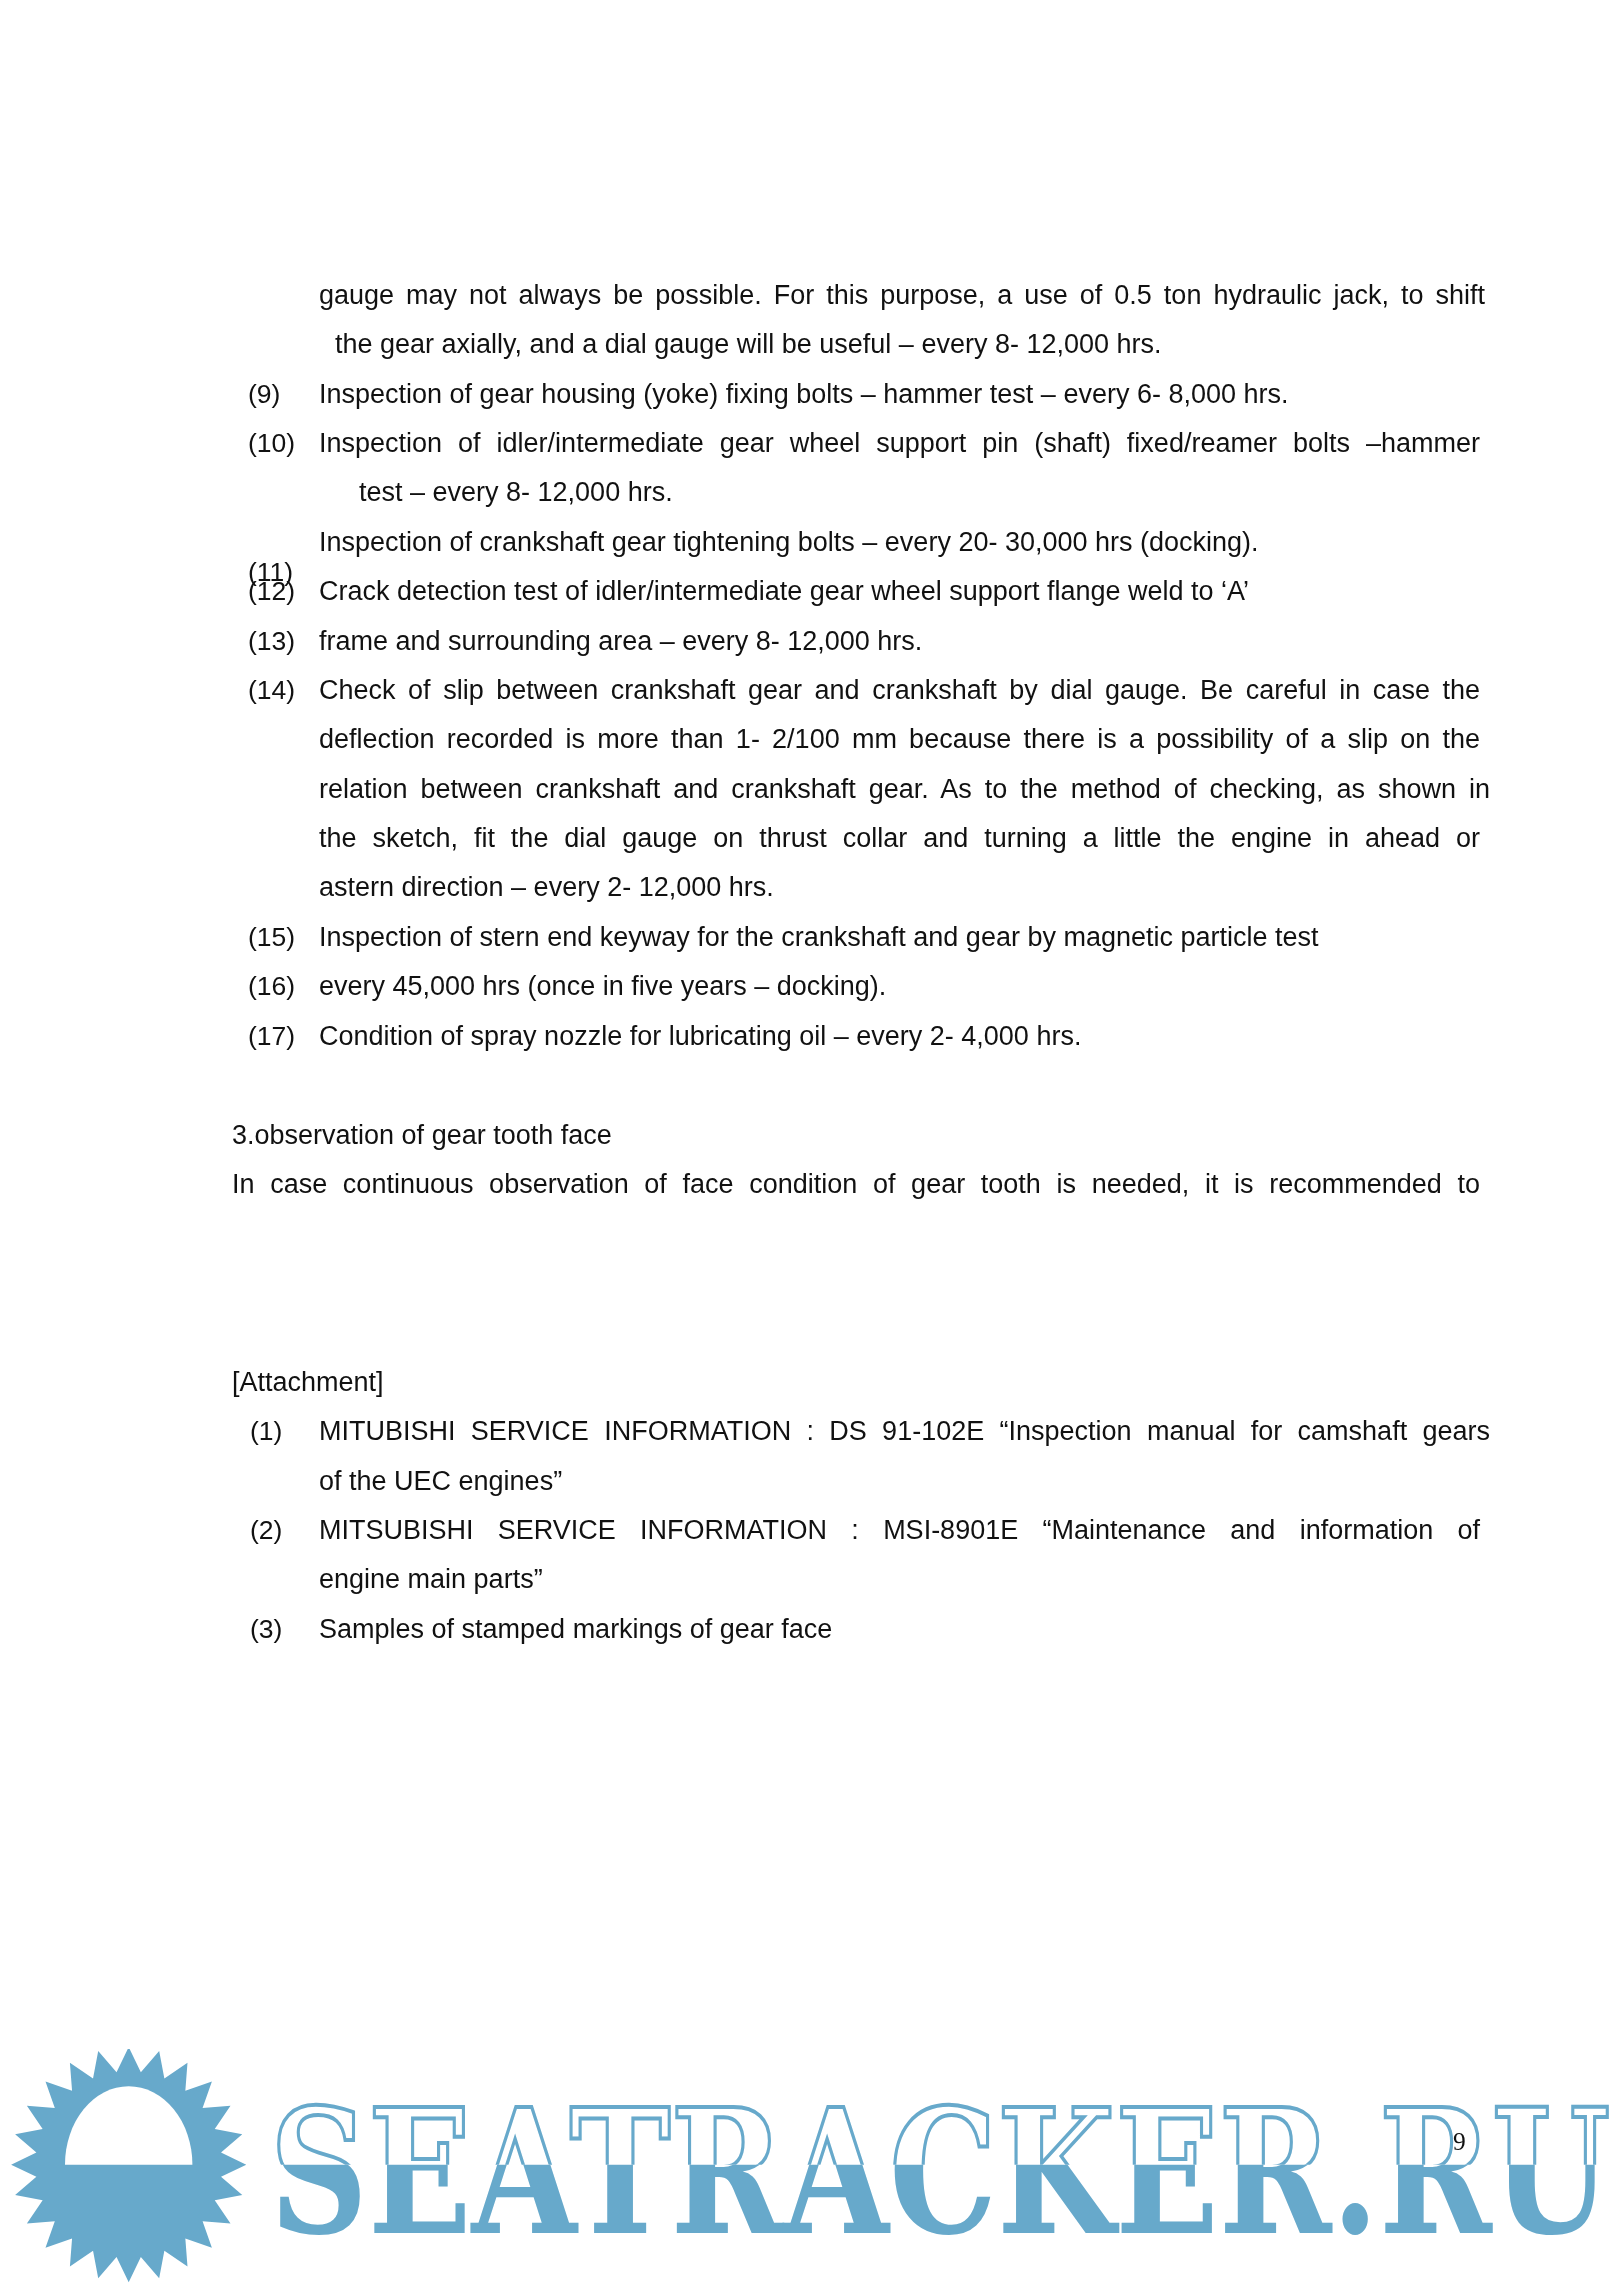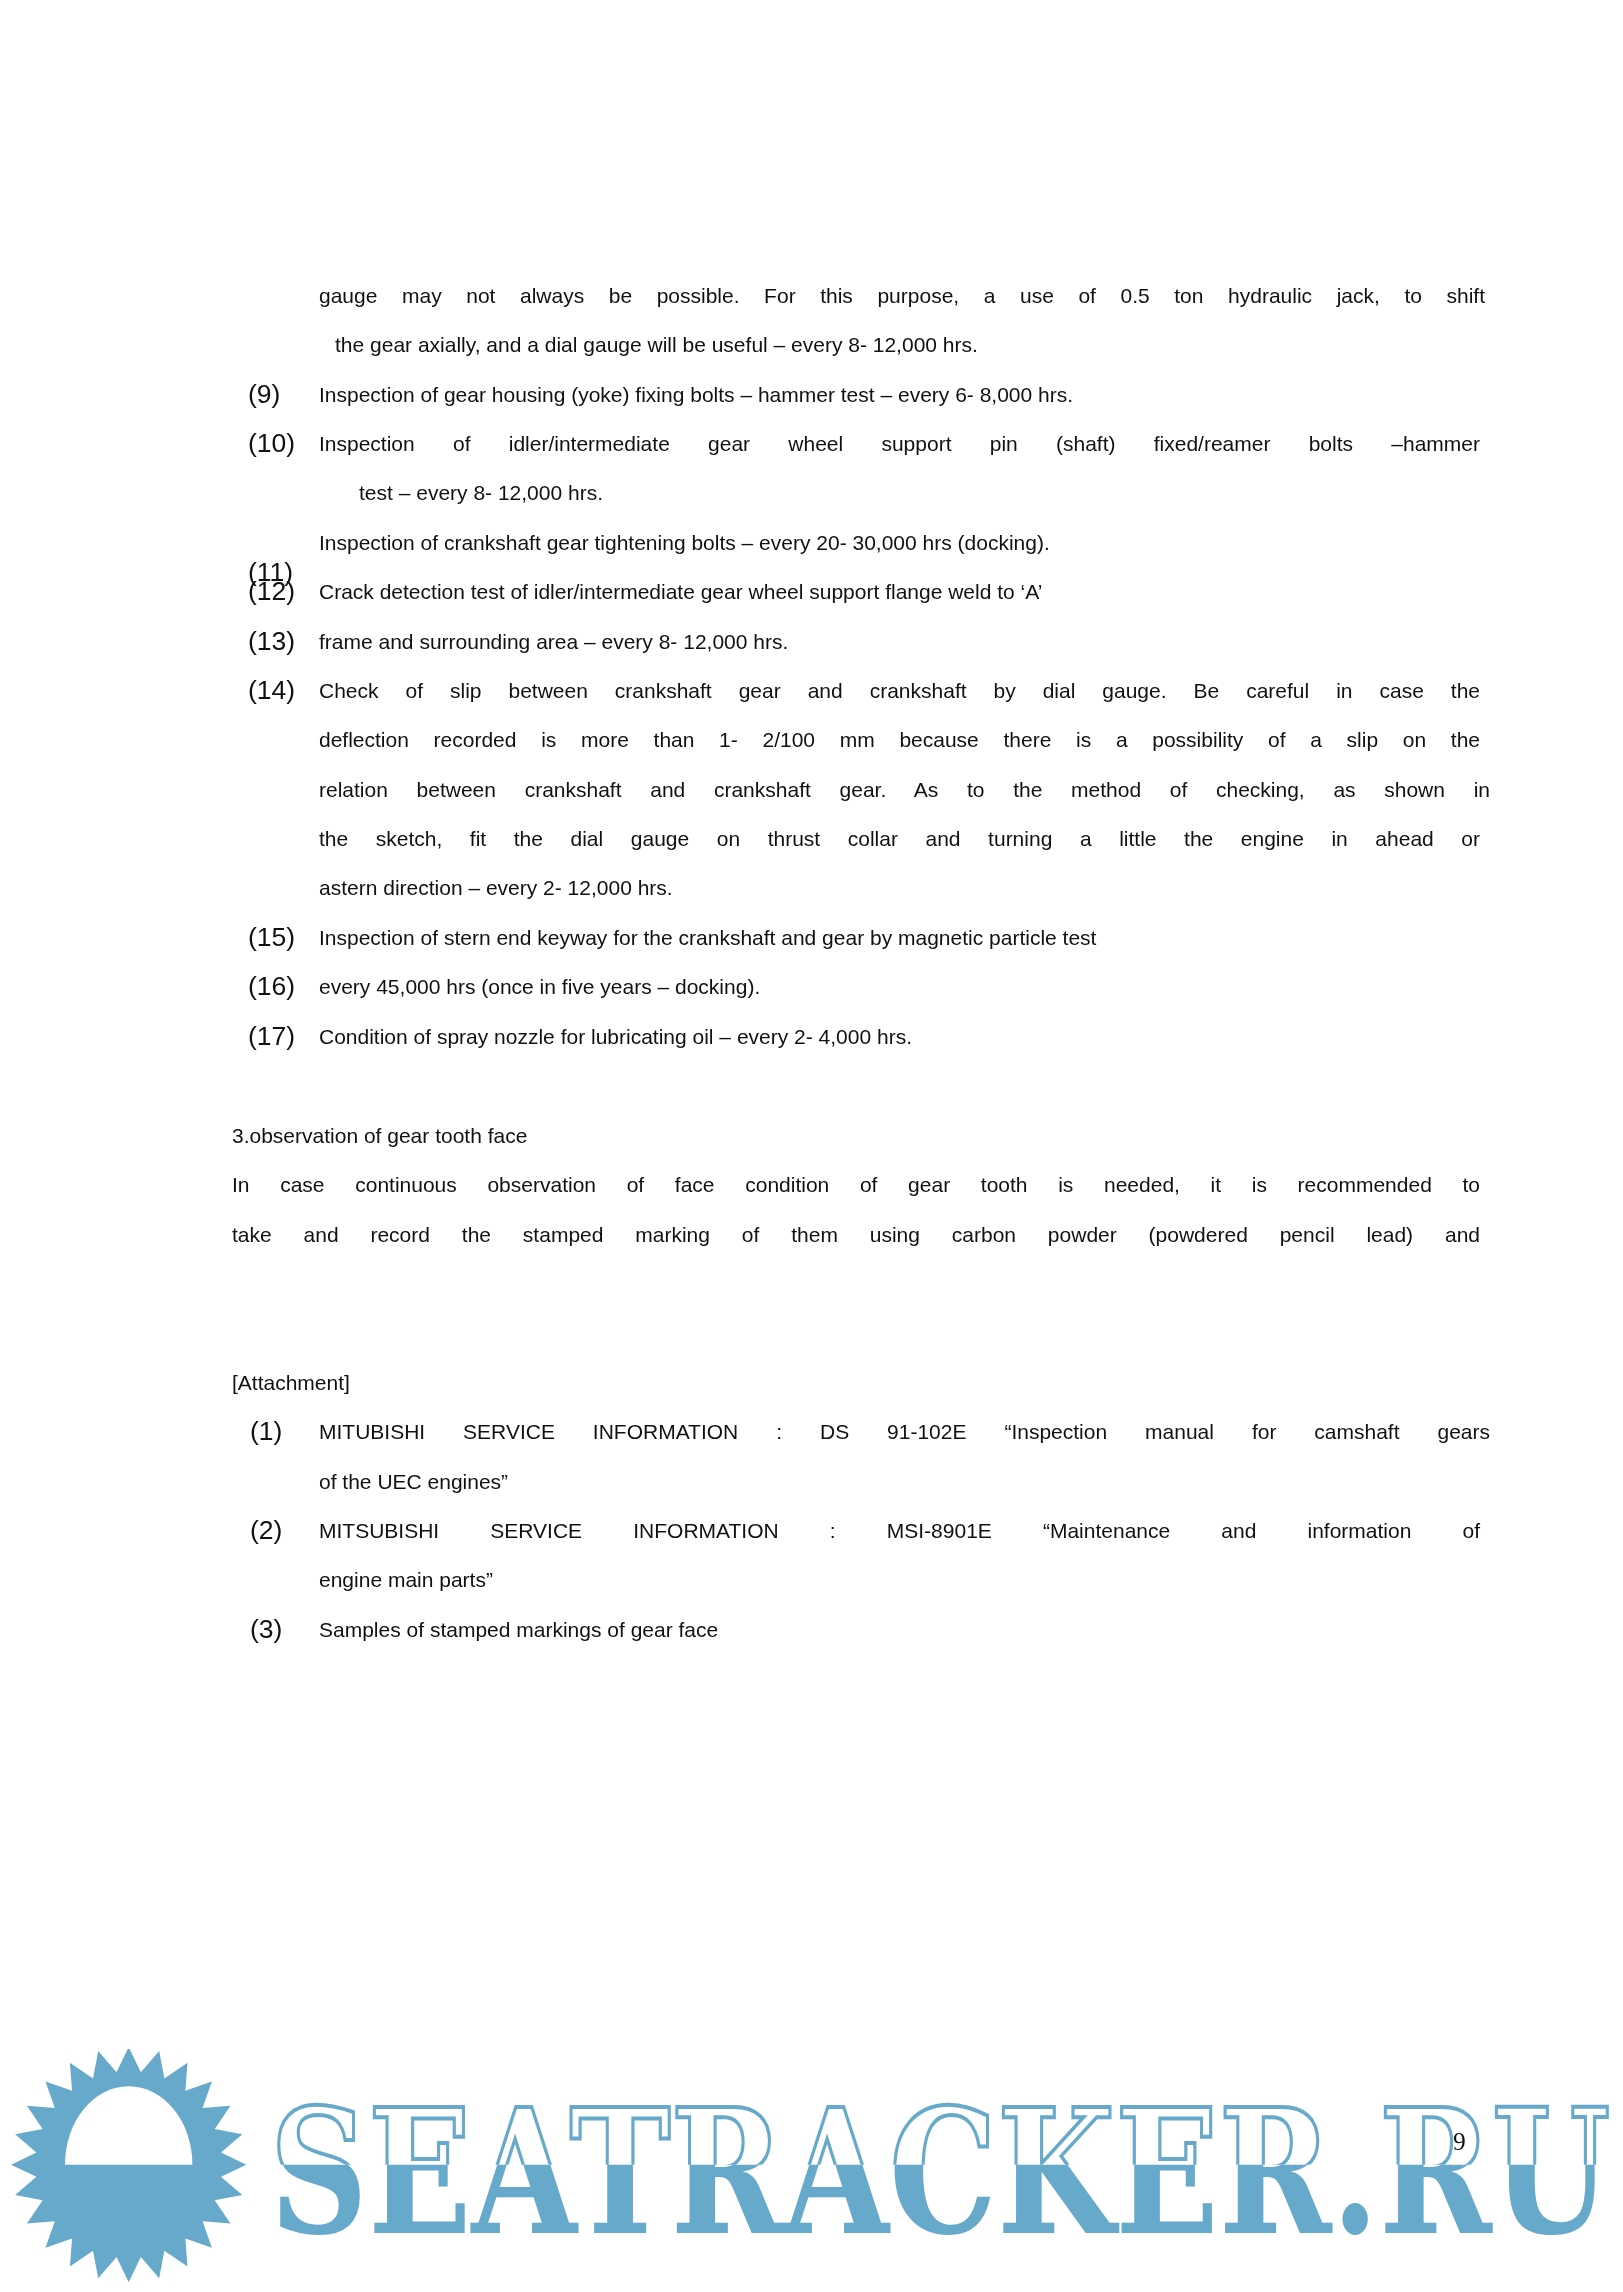--- a/index.html
+++ b/index.html
@@ -1,19 +1,19 @@
 <!DOCTYPE html>
 <html><head>
 <meta charset="utf-8">
 <style>
   html, body { margin:0; padding:0; background:#fff; }
   body { width:1623px; height:2293px; position:relative; overflow:hidden;
          font-family:"Liberation Sans", sans-serif; color:#111; }
   .page { position:absolute; left:0; top:0; width:1623px; height:2293px; }
-  .line { position:absolute; font-size:21px; line-height:33px; white-space:nowrap; }
+  .line { position:absolute; font-size:27px; line-height:33px; white-space:nowrap; }
   .num  { position:absolute; font-size:26.5px; line-height:33px; white-space:nowrap; }
   .just { text-align:justify; text-align-last:justify; }
   .wm { position:absolute; left:0; top:2049px; width:1623px; height:244px;padding-left:10px; }
   .pagenum { position:absolute; left:1453px; top:2127px; font-family:"Liberation Serif", serif;
              font-size:25.5px; color:#111; }
 </style>
 </head>
 <body>
 
 <div class="page">
@@ -66,21 +66,20 @@
     <div class="line" style="left:319px; top:970px;">every 45,000 hrs (once in five years – docking).</div>
   </div>
 
   <div>
     <div class="num" style="left:248px; top:1020px;">(17)</div>
     <div class="line" style="left:319px; top:1020px;">Condition of spray nozzle for lubricating oil – every 2- 4,000 hrs.</div>
   </div>
 
   <div class="line" style="left:232px; top:1119px;">3.observation of gear tooth face</div>
   <div class="line just" style="left:232px; top:1168px; width:1248px;">In case continuous observation of face condition of gear tooth is needed, it is recommended to</div>
-  <div class="line just" style="left:232px; top:1218px; width:1248px;">take and record the stamped marking of them using carbon powder (powdered pencil lead) and</div>
 
   <div class="line" style="left:232px; top:1366px;">[Attachment]</div>
 
   <div>
     <div class="num" style="left:250px; top:1415px;">(1)</div>
     <div class="line just" style="left:319px; top:1415px; width:1171px;">MITUBISHI SERVICE INFORMATION : DS 91-102E “Inspection manual for camshaft gears</div>
     <div class="line" style="left:319px; top:1465px;">of the UEC engines”</div>
   </div>
 
   <div>

